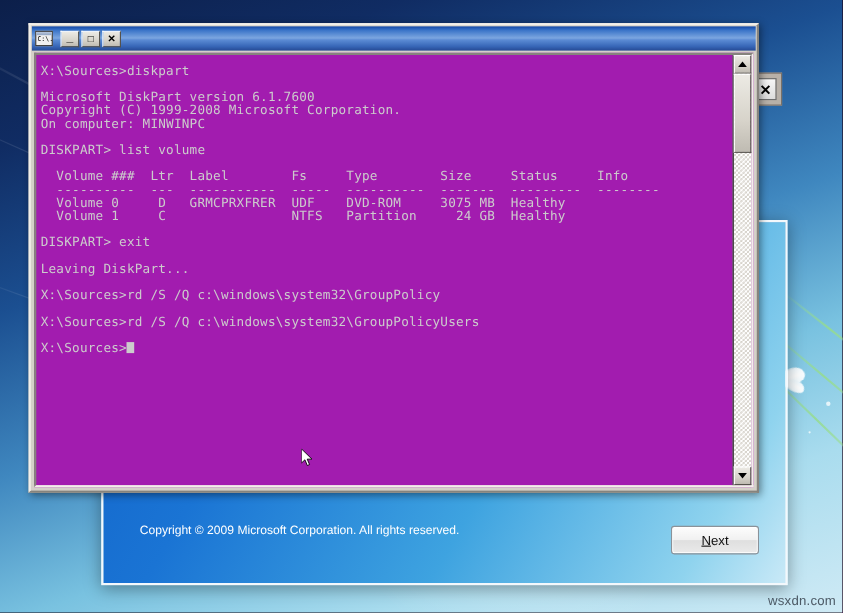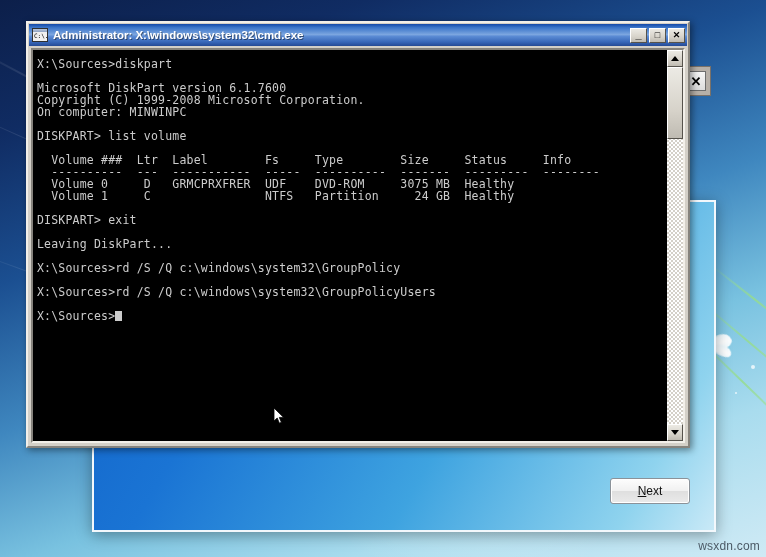--- a/index.html
+++ b/index.html
@@ -229,21 +229,21 @@
   }
   .titlebtn.min .glyph { align-items: flex-end; padding-bottom: 2px; font-size: 11px; }
   .titlebtn.max .glyph { font-size: 9px; }
 
   #cmd-client {
     position: absolute;
     left: 3px;
     top: 25px;
     right: 3px;
     bottom: 3px;
-    background: #000000;
+    background: #a21caf;
     border: 2px solid;
     border-top-color: #86837d;
     border-left-color: #86837d;
     border-right-color: #f2efe9;
     border-bottom-color: #f2efe9;
     box-sizing: border-box;
     display: flex;
   }
   #cmd-text {
     flex: 1 1 auto;
@@ -359,34 +359,34 @@
     <div class="grass g2"></div>
     <div class="grass g3"></div>
     <div class="petal"></div>
     <div class="petal p2"></div>
     <div class="speck k1"></div>
     <div class="speck k2"></div>
   </div>
 
   <div id="setup-window">
     <div id="setup-prompt">Enter your language and other preferences and click "Next" to continue.</div>
+    <div id="setup-copyright">Copyright © 2009 Microsoft Corporation. All rights reserved.</div>
     <div id="setup-next">
         <u>N</u>
         <span>ext</span>
       </div>
   </div>
 
   <div id="ghost-close-frame"></div>
   <div id="ghost-close">✕</div>
 
   <div id="cmd-window">
 
     <div id="cmd-titlebar">
       <div id="cmd-icon"></div>
-      <div id="cmd-title">Administrator: X:\windows\system32\cmd.exe</div>
       <div class="titlebtn min">
         <span class="glyph">_</span>
       </div>
       <div class="titlebtn max">
         <span class="glyph">□</span>
       </div>
       <div class="titlebtn close">
         <span class="glyph">✕</span>
       </div>
     </div>

